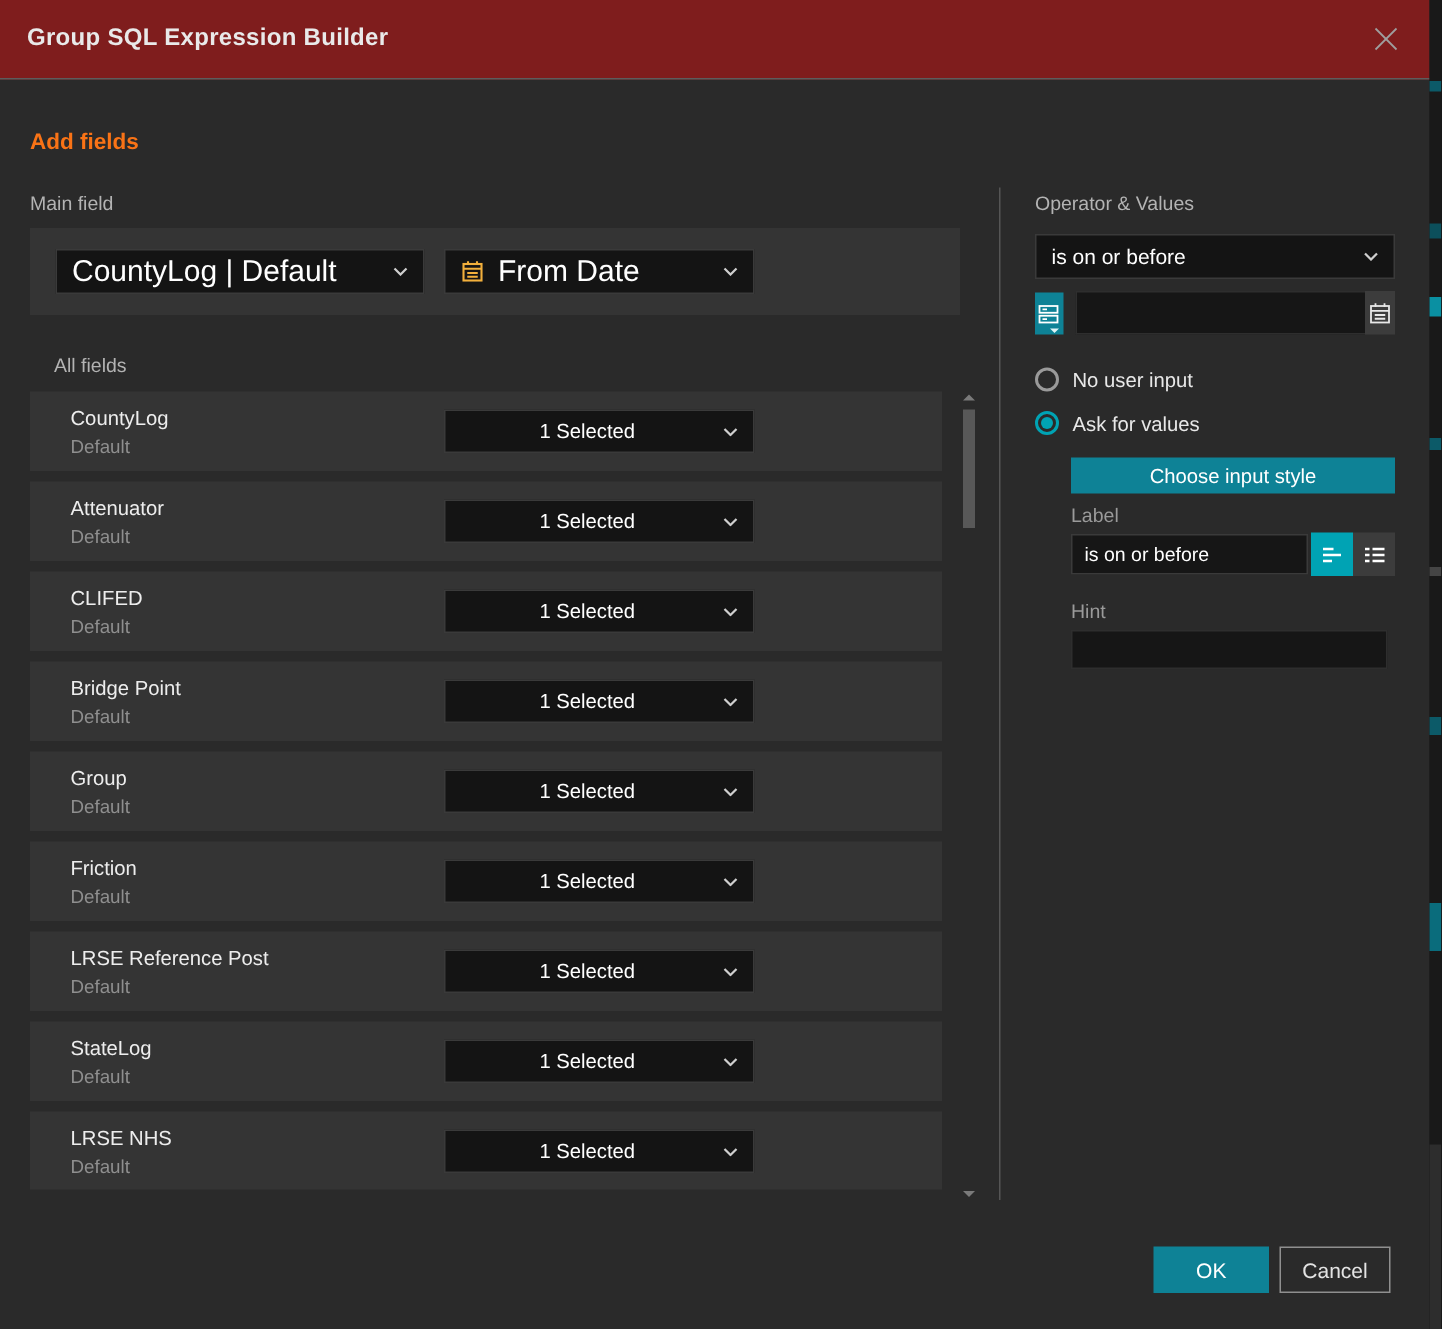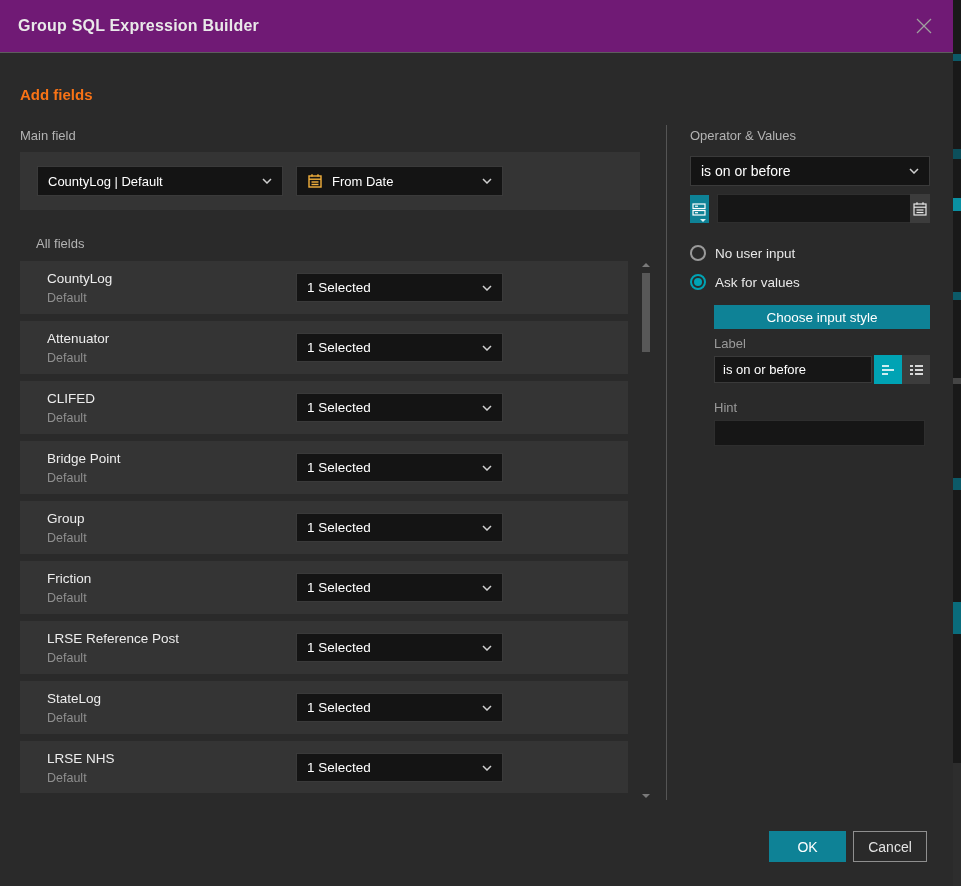--- a/index.html
+++ b/index.html
@@ -4,44 +4,44 @@
 <style>
   * { margin:0; padding:0; box-sizing:border-box; }
   html,body { background:#111; }
   body { font-family:"Liberation Sans", sans-serif; }
   .app { position:relative; width:961px; height:886px; background:#1c1c1c; overflow:hidden; }
 
   
   .dialog { position:absolute; left:0; top:0; width:953px; height:886px; background:#2a2a2a; }
   .dlg-header { position:absolute; left:0; top:0; width:100%; height:53px;
     border-bottom:1px solid #5d5d5d; display:flex; align-items:center;
-    justify-content:space-between; padding:0 18px; background:#701a75; }
+    justify-content:space-between; padding:0 18px; background:#7f1d1d; }
   .dlg-title { font-size:16px; font-weight:bold; color:#e9e9e9; letter-spacing:.2px; }
   .close-btn { width:22px; height:22px; display:flex; align-items:center; justify-content:center; cursor:pointer; }
   .close-btn svg { stroke:#9f9f9f; stroke-width:1.2; }
 
   
   .h-add { position:absolute; left:20px; top:86px; font-size:15px; font-weight:bold; color:#f97316; }
   .h-sub { position:absolute; font-size:13px; font-weight:normal; color:#b3b3b3; }
 
   
   .main-panel { position:absolute; left:20px; top:152px; width:620px; height:58px; background:#343434; }
-  .combo { background:#141414; border:1px solid #3a3a3a; color:#ffffff; font-size:13px;
+  .combo { background:#141414; border:1px solid #3a3a3a; color:#ffffff; font-size:20px;
     display:flex; align-items:center; padding:0 10px; cursor:pointer; }
   .combo .grow { flex:1 1 auto; overflow:hidden; white-space:nowrap; }
   .chev { flex:0 0 auto; margin-left:6px; display:flex; }
   .chev svg { stroke:#cfcfcf; stroke-width:1.5; fill:none; }
   .dd-layer { position:absolute; left:17px; top:14px; width:246px; height:30px; }
   .dd-field { position:absolute; left:276px; top:14px; width:207px; height:30px; }
   .cal-amber { margin-right:9px; display:flex; }
   .cal-amber svg { stroke:#f2b03c; fill:none; stroke-width:1.4; }
 
   
   .list { position:absolute; left:20px; top:261px; width:608px; }
-  .row { position:relative; width:608px; height:53px; background:#343434; margin-bottom:7px; }
+  .row { position:relative; width:608px; height:53px; background:#343434; margin-bottom:7px;text-align:center; }
   .row .fname { position:absolute; left:27px; top:10px; font-size:13.5px; color:#ededed; }
   .row .fsub  { position:absolute; left:27px; top:30px; font-size:12.5px; color:#8f8f8f; }
   .row .combo { position:absolute; left:276px; top:12px; width:207px; height:29px; font-size:13.5px; }
   .row:last-child { height:52px; overflow:hidden; }
 
   
   .scrollbar { position:absolute; left:641px; top:261px; width:10px; height:539px; }
   .sb-up, .sb-down { position:absolute; left:1px; width:0; height:0; cursor:pointer; }
   .sb-up   { top:2px;   border-left:4px solid transparent; border-right:4px solid transparent; border-bottom:4px solid #7a7a7a; }
   .sb-down { bottom:2px; border-left:4px solid transparent; border-right:4px solid transparent; border-top:4px solid #7a7a7a; }

